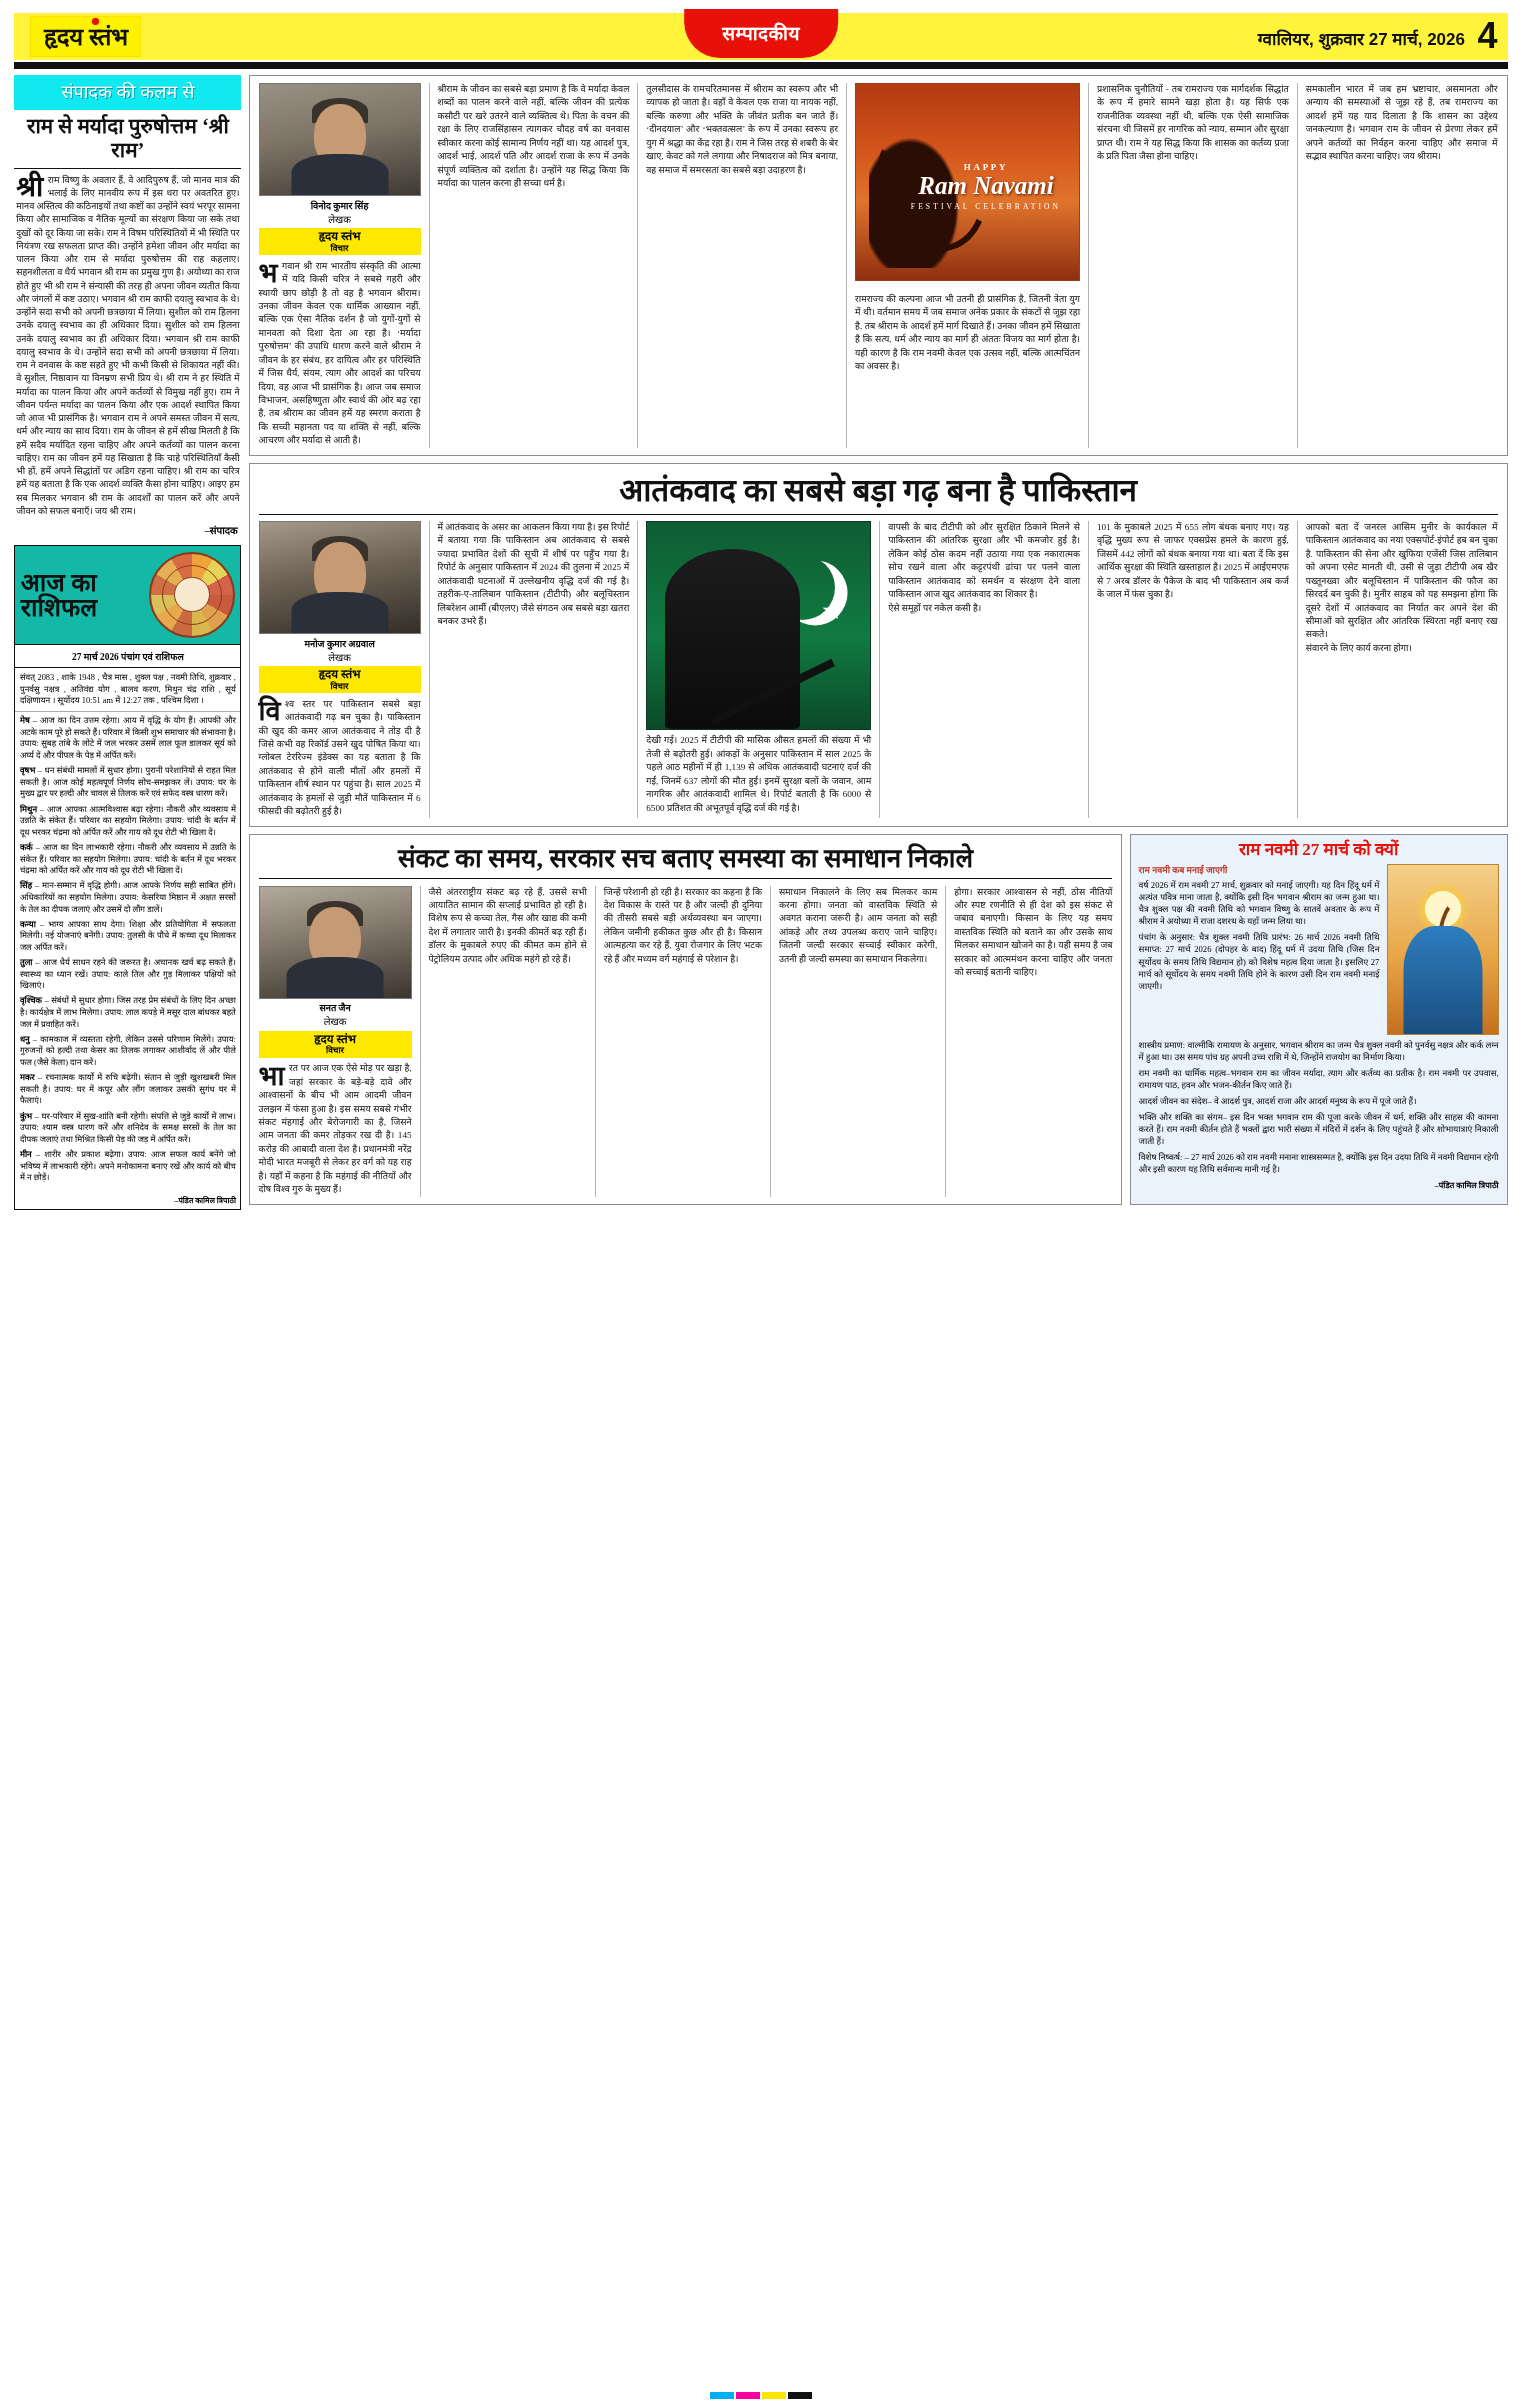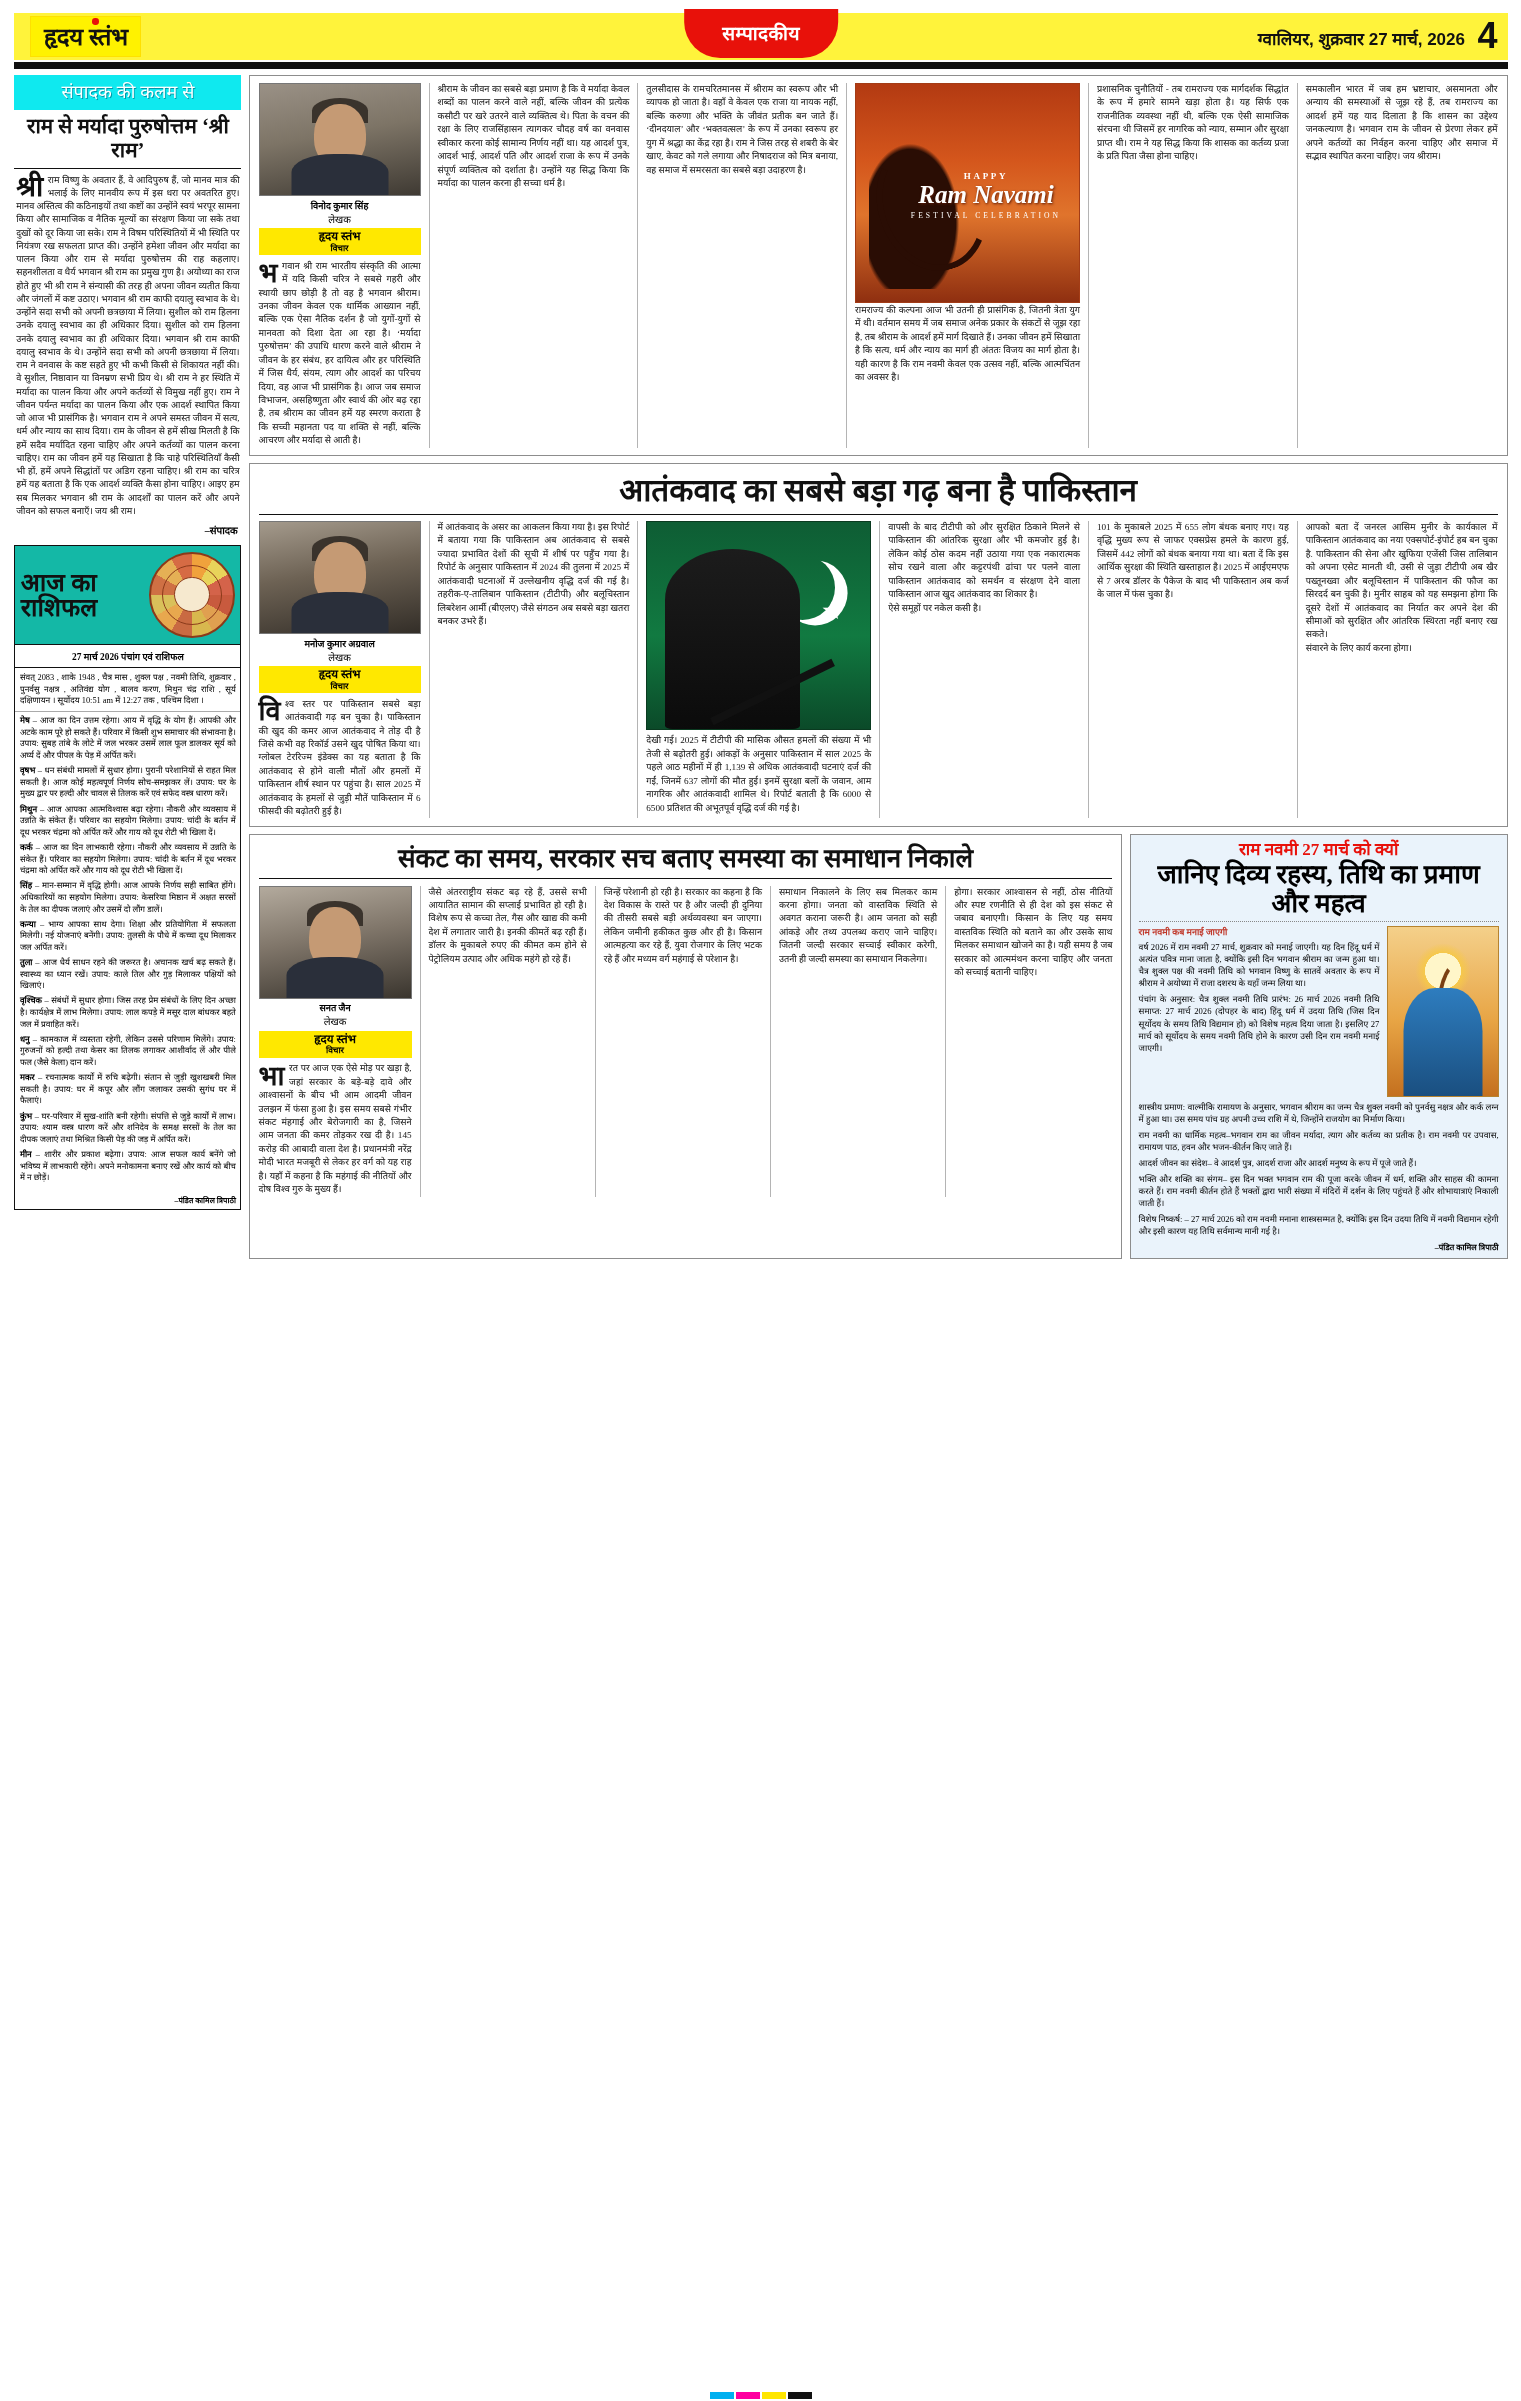--- a/index.html
+++ b/index.html
@@ -97,23 +97,23 @@
   }
   .author-photo .hair { position: absolute; left: 50%; top: 14.4px; transform: translateX(-50%); width: 56px; height: 25px; border-radius: 50% 50% 0 0; background: #3a332c; }
   .author-photo .torso { position: absolute; left: 50%; bottom: 0; transform: translateX(-50%); width: 97px; height: 41px; border-radius: 44% 44% 0 0; background: #2a2f3a; }
   .author-name { font-size: 9.4px; font-weight: 700; margin-top: 2.7px; }
   .author-role { font-size: 10px; margin-top: 0px; }
   .author-tag { background: #ffe800; font-weight: 700; font-size: 11.7px; padding: 1.8px 3.6px; margin-top: 2.7px; line-height: 1.15; }
   .author-tag .sub { display: block; font-size: 8.5px; font-weight: 700; }
 
   
   .ram-banner {
-    width: 100%; height: 220px; position: relative; overflow: hidden;
+    width: 100%; height: 198px; position: relative; overflow: hidden;
     background: linear-gradient(180deg,#b33a12 0%,#d4561c 35%,#e0742c 60%,#8f2f10 100%);
-    margin-bottom: 1px; border: 0.9px solid #a33c16;
+    margin-bottom: 12px; border: 0.9px solid #a33c16;
   }
   .ram-banner .silho {
     position: absolute; left: 6%; bottom: 6%; width: 46%; height: 76%;
     background: radial-gradient(ellipse at 40% 60%, #2a0d04 0 52%, transparent 56%);
   }
   .ram-banner .bow { position: absolute; left: 10%; bottom: 14%; width: 108px; height: 135px; border: 6.3px solid #2a0d04; border-radius: 50%; border-right-color: transparent; border-top-color: transparent; transform: rotate(-18deg); }
   .ram-banner .txt { position: absolute; right: 8%; top: 40%; text-align: center; color: #fff; font-family: "Liberation Serif", serif; }
   .ram-banner .txt .t1 { font-size: 9px; letter-spacing: 2.7px; font-weight: 700; }
   .ram-banner .txt .t2 { font-size: 25px; font-style: italic; font-weight: 700; text-shadow: 0.9px 0.9px 2.7px #5a1a06; }
   .ram-banner .txt .t3 { font-size: 7.6px; letter-spacing: 3.1px; margin-top: 1.8px; }
@@ -371,21 +371,20 @@
             <div class="col-sep"></div>
 
             <div class="c">
               <div class="art-text">होगा। सरकार आश्वासन से नहीं, ठोस नीतियों और स्पष्ट रणनीति से ही देश को इस संकट से जबाव बनाएगी। किसान के लिए यह समय वास्तविक स्थिति को बताने का और उसके साथ मिलकर समाधान खोजने का है। यही समय है जब सरकार को आत्ममंथन करना चाहिए और जनता को सच्चाई बतानी चाहिए।</div>
             </div>
           </div>
         </div>
 
         <div class="ramnavmi-box" style="flex:0 0 378px; margin-top:0;">
           <div class="rn-kicker">राम नवमी 27 मार्च को क्यों</div>
-          <div class="rn-title">जानिए दिव्य रहस्य, तिथि का प्रमाण और महत्व</div>
           <div class="rn-cols">
             <div class="rn-text">
               <div style="font-weight:700; color:#c0392b; font-size:9px; margin-bottom:1.8px;">राम नवमी कब मनाई जाएगी</div>
               <p>वर्ष 2026 में राम नवमी 27 मार्च, शुक्रवार को मनाई जाएगी। यह दिन हिंदू धर्म में अत्यंत पवित्र माना जाता है, क्योंकि इसी दिन भगवान श्रीराम का जन्म हुआ था। चैत्र शुक्ल पक्ष की नवमी तिथि को भगवान विष्णु के सातवें अवतार के रूप में श्रीराम ने अयोध्या में राजा दशरथ के यहाँ जन्म लिया था।</p>
               <p>पंचांग के अनुसार: चैत्र शुक्ल नवमी तिथि प्रारंभ: 26 मार्च 2026 नवमी तिथि समाप्त: 27 मार्च 2026 (दोपहर के बाद) हिंदू धर्म में उदया तिथि (जिस दिन सूर्योदय के समय तिथि विद्यमान हो) को विशेष महत्व दिया जाता है। इसलिए 27 मार्च को सूर्योदय के समय नवमी तिथि होने के कारण उसी दिन राम नवमी मनाई जाएगी।</p>
             </div>
             <div class="rn-img">
               <div class="halo"></div>
               <div class="bow2"></div>
               <div class="body"></div>

